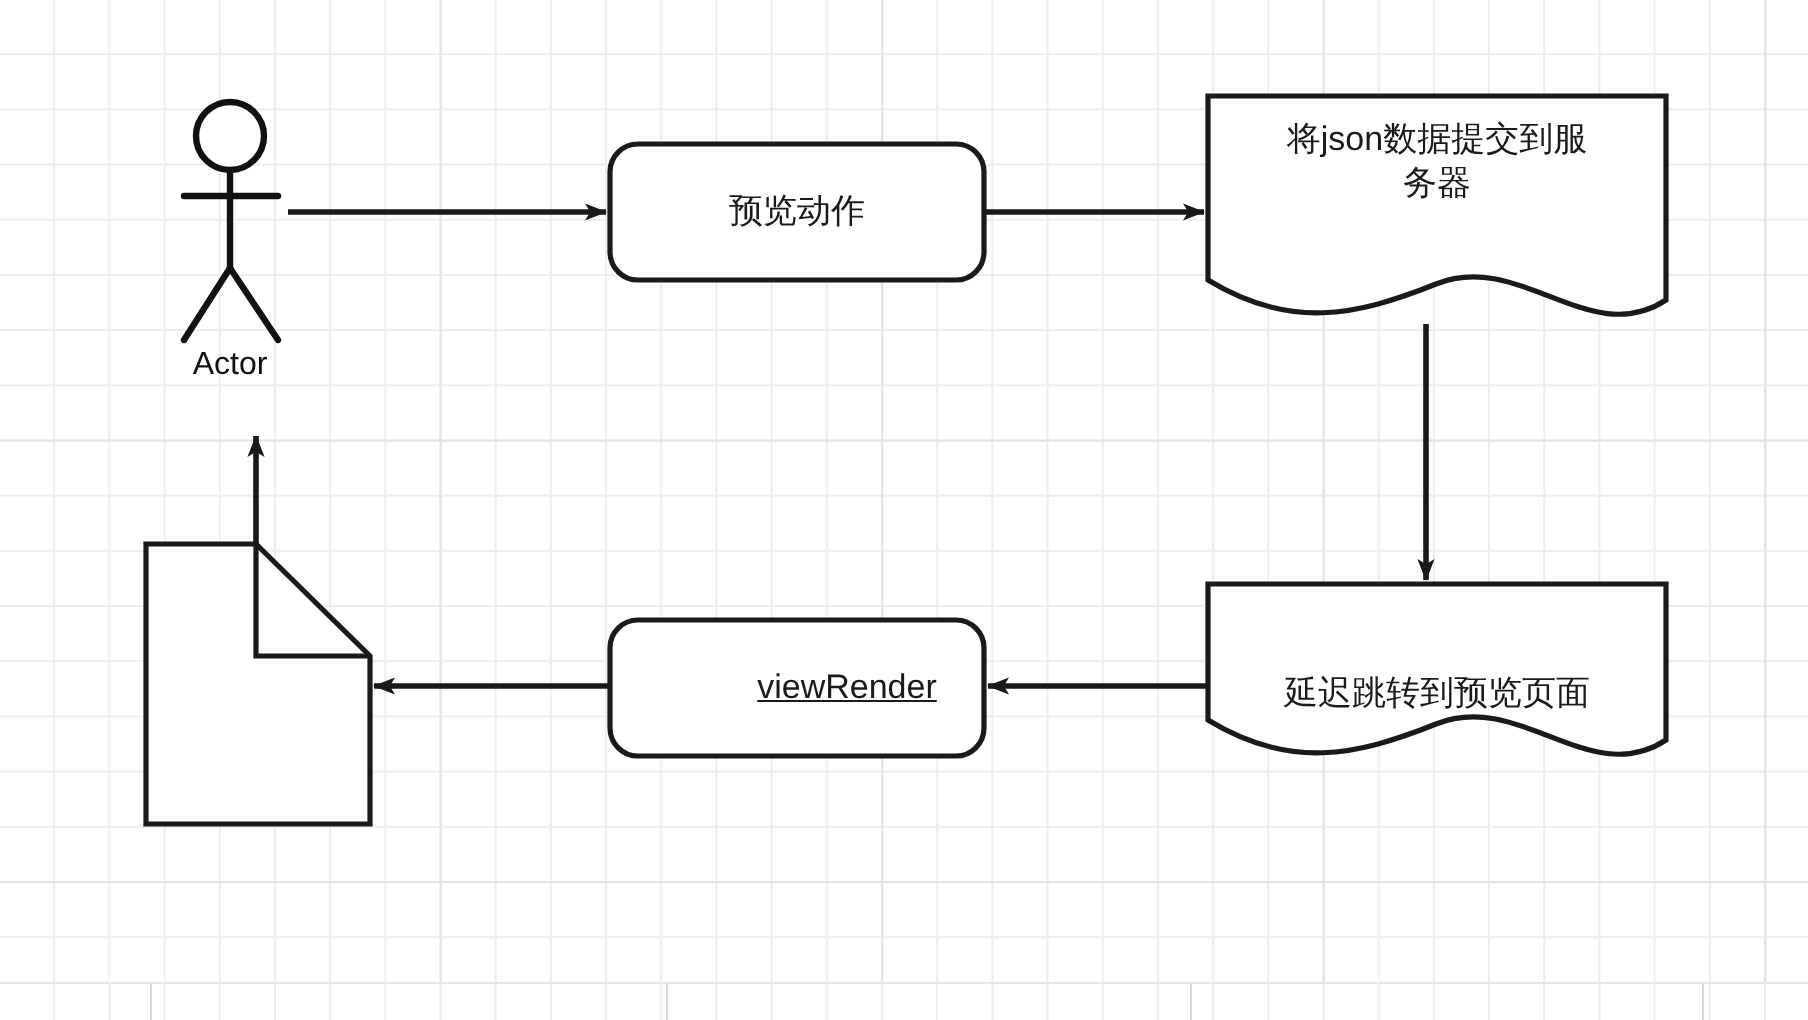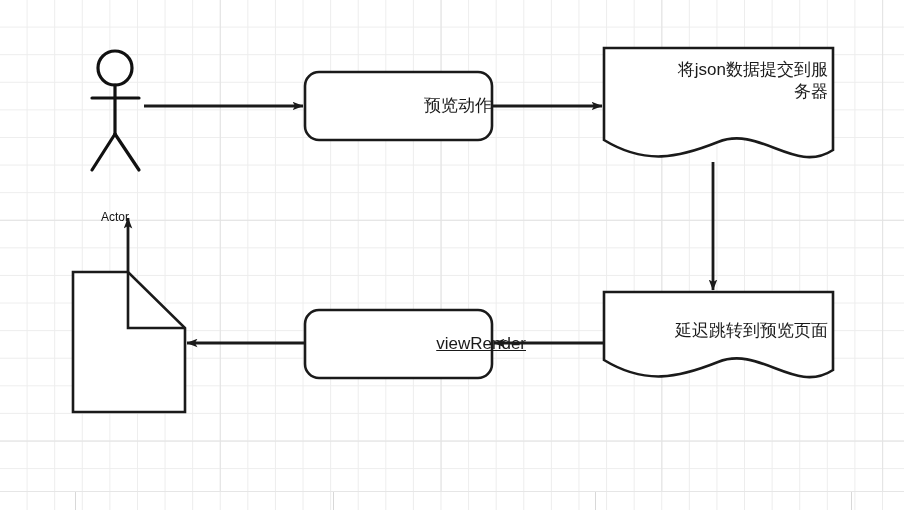--- a/index.html
+++ b/index.html
@@ -79,30 +79,29 @@
     top: 0;
     width: 904px;
     height: 510px;
     overflow: visible;
   }
   .node-label {
     position: absolute;
     color: #1a1a1a;
     font-size: 17px;
     line-height: 22px;
-    text-align: right;
+    text-align: center;
     white-space: pre-line;
     pointer-events: none;
   }
   .actor-label {
     position: absolute;
     color: #111111;
-    font-size: 12px;
+    font-size: 16px;
     text-align: center;
-    margin-top: 36px;
   }
 </style>
 </head>
 <body>
 
 <div id="canvas">
 
   <div class="grid-major"></div>
   <div class="grid-strong"></div>
   <div class="canvas-edge"></div>
@@ -155,18 +154,18 @@
     </g>
   </svg>
 
   <div class="actor-label" style="left:65px; top:174px; width:100px;">Actor</div>
 
   <div class="node-label" style="left:305px; top:95px; width:187px;font-family:Liberation Serif, serif;">预览动作</div>
 
   <div class="node-label" style="left:609px; top:59px; width:219px;">将json数据提交到服
 务器</div>
 
-  <div class="node-label" style="left:609px; top:320px; width:219px;">延迟跳转到预览页面</div>
+  <div class="node-label" style="left:609px; top:338px; width:219px;font-family:Liberation Mono, monospace;">延迟跳转到预览页面</div>
 
   <div class="node-label" style="left:321px; top:333px; width:205px;text-decoration:underline;">viewRender</div>
 
 
 </div>
 
 </body></html>

